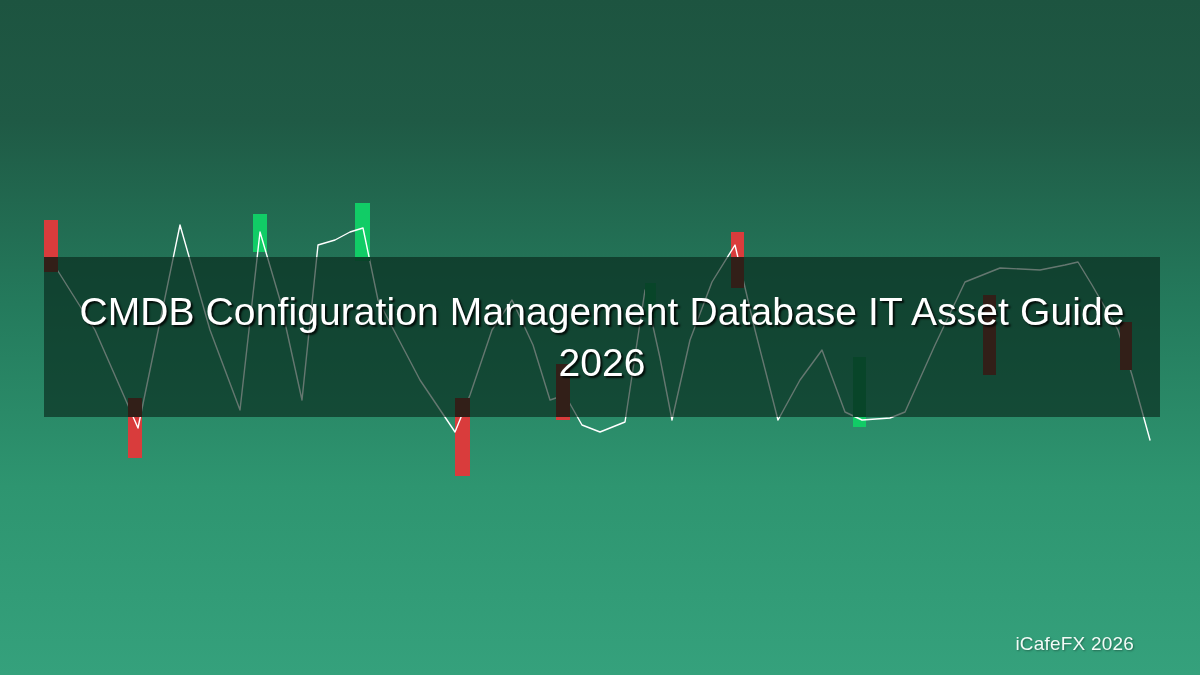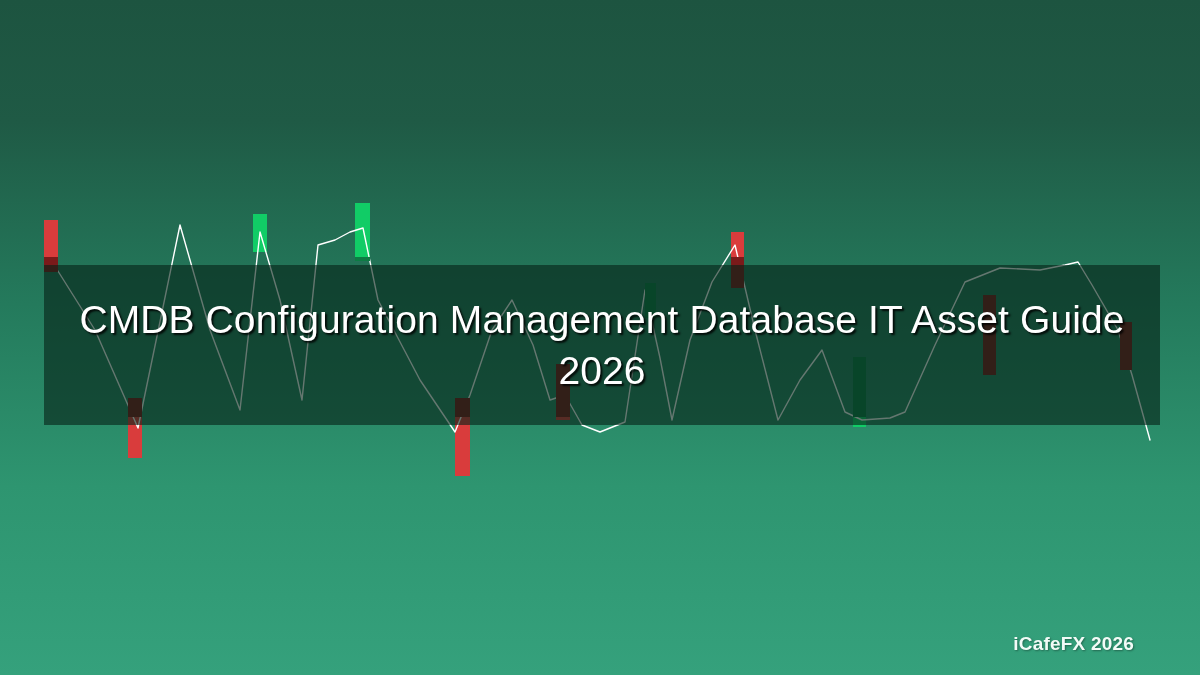--- a/index.html
+++ b/index.html
@@ -23,21 +23,21 @@
   #chart-svg {
     position: absolute;
     left: 0;
     top: 0;
     width: 1200px;
     height: 675px;
   }
   #title-overlay {
     position: absolute;
     left: 44px;
-    top: 265px;
+    top: 257px;
     width: 1116px;
     height: 160px;
     background: rgba(6, 36, 24, 0.62);
     display: flex;
     align-items: center;
     justify-content: center;
     box-sizing: border-box;
     padding: 0 12px;
   }
   #title-text {
@@ -49,21 +49,21 @@
     letter-spacing: 0.1px;
     text-shadow: 2px 2px 2px rgba(0,0,0,0.85);
     white-space: pre-line;
   }
   #watermark {
     position: absolute;
     right: 66px;
     bottom: 20px;
     color: #f2fbf7;
     font-size: 19px;
-    font-weight: 700;
+    font-weight: 400;
     letter-spacing: 0.2px;
     text-shadow: 1px 1px 2px rgba(0,0,0,0.35);
   }
 </style>
 </head>
 <body>
 
 <div id="stage">
 
   <div id="bg"></div>

